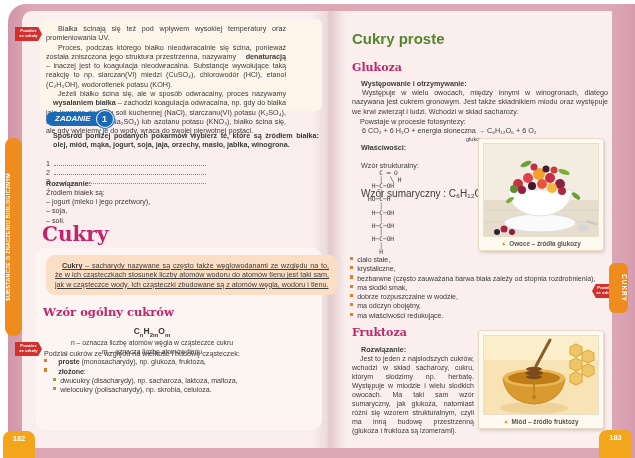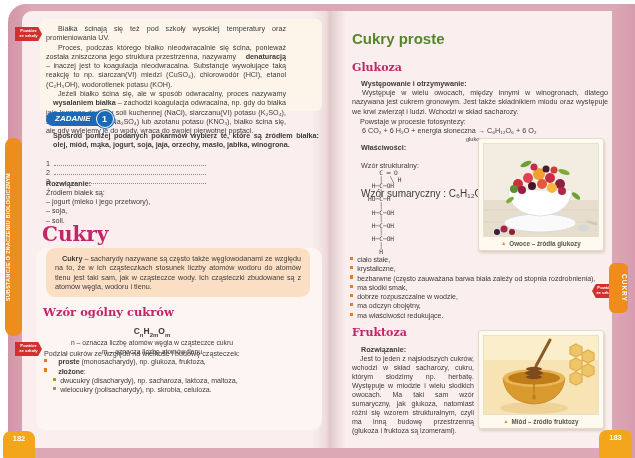--- a/index.html
+++ b/index.html
@@ -72,21 +72,21 @@
   <div class="layer">
     <div class="panel intro-panel" style="left:40px;top:19px;width:282px;height:92px;"></div>
     <div class="panel lower-panel" style="left:36px;top:248px;width:286px;height:182px;"></div>
 
     <div class="rev" style="left:15px;top:27px;">
       <div>Powtórz</div>
       <div>ze szkoły</div>
     </div>
 
     <div class="t body-text intro" style="left:46px;top:24px;width:240px;">
-      <p><span>Białka ścinają się też pod szkoły wysokiej temperatury oraz promieniowania UV.</span></p>
+      <p><span>Białka ścinają się też pod wpływem wysokiej temperatury oraz promieniowania UV.</span></p>
       <p><span>Proces, podczas którego białko nieodwracalnie się ścina, ponieważ została zniszczona jego struktura przestrzenna, nazywamy </span><span class="b">denaturacją</span><span> – inaczej jest to koagulacja nieodwracalna. Substancje wywołujące taką reakcję to np. siarczan(VI) miedzi (CuSO₄), chlorowodór (HCl), etanol (C₂H₅OH), wodorotlenek potasu (KOH).</span></p>
       <p><span>Jeżeli białko ścina się, ale w sposób odwracalny, proces nazywamy </span><span class="b">wysalaniem białka</span><span> – zachodzi koagulacja odwracalna, np. gdy do białka jaja kurzego dodamy soli kuchennej (NaCl), siarczanu(VI) potasu (K₂SO₄), siarczanu(VI) sodu (Na₂SO₄) lub azotanu potasu (KNO₃), białko ścina się, ale gdy wylejemy je do wody, wraca do swojej pierwotnej postaci.</span></p>
     </div>
 
     <div class="task-badge" style="left:46px;top:112px;">
       <span>ZADANIE</span>
       <span class="task-circle">1</span>
     </div>
 
     <div class="t body-text b" style="left:46px;top:131px;width:266px;">Spośród poniżej podanych pokarmów wybierz te, które są źródłem białka: olej, miód, mąka, jogurt, soja, jaja, orzechy, masło, jabłka, winogrona.</div>
@@ -106,21 +106,21 @@
     <div class="t lbl" style="left:46px;top:179px;">Rozwiązanie:</div>
     <div class="t" style="left:46px;top:188px;font-size:7.2px;">Źródłem białek są:</div>
     <div class="t" style="left:46px;top:197px;">
         <div class="sol-item">– jogurt (mleko i jego przetwory),</div>
         <div class="sol-item">– soja,</div>
         <div class="sol-item">– soli.</div>
       </div>
 
     <div class="t h-main" style="left:42px;top:222px;">Cukry</div>
 
-    <div class="t defbox body-text" style="left:46px;top:248px;width:264px;">
+    <div class="t defbox body-text" style="left:46px;top:255px;width:292px;text-decoration:underline;">
       <span class="b">Cukry</span><span> – sacharydy nazywane są często także węglowodanami ze względu na to, że w ich cząsteczkach stosunek liczby atomów wodoru do atomów tlenu jest taki sam, jak w cząsteczce wody. Ich cząsteczki zbudowane są z atomów węgla, wodoru i tlenu.</span>
     </div>
 
     <div class="t h-sub2" style="left:43px;top:305px;">Wzór ogólny cukrów</div>
 
     <div class="t" style="left:46px;top:320px;width:212px;text-align:center;">
       <span class="gf"><span>C</span><sub>n</sub><span>H</span><sub>2m</sub><span>O</span><sub>m</sub></span>
       <div>
           <div class="legend-line">n – oznacza liczbę atomów węgla w cząsteczce cukru</div>
           <div class="legend-line">m – oznacza liczbę atomów tlenu</div>

